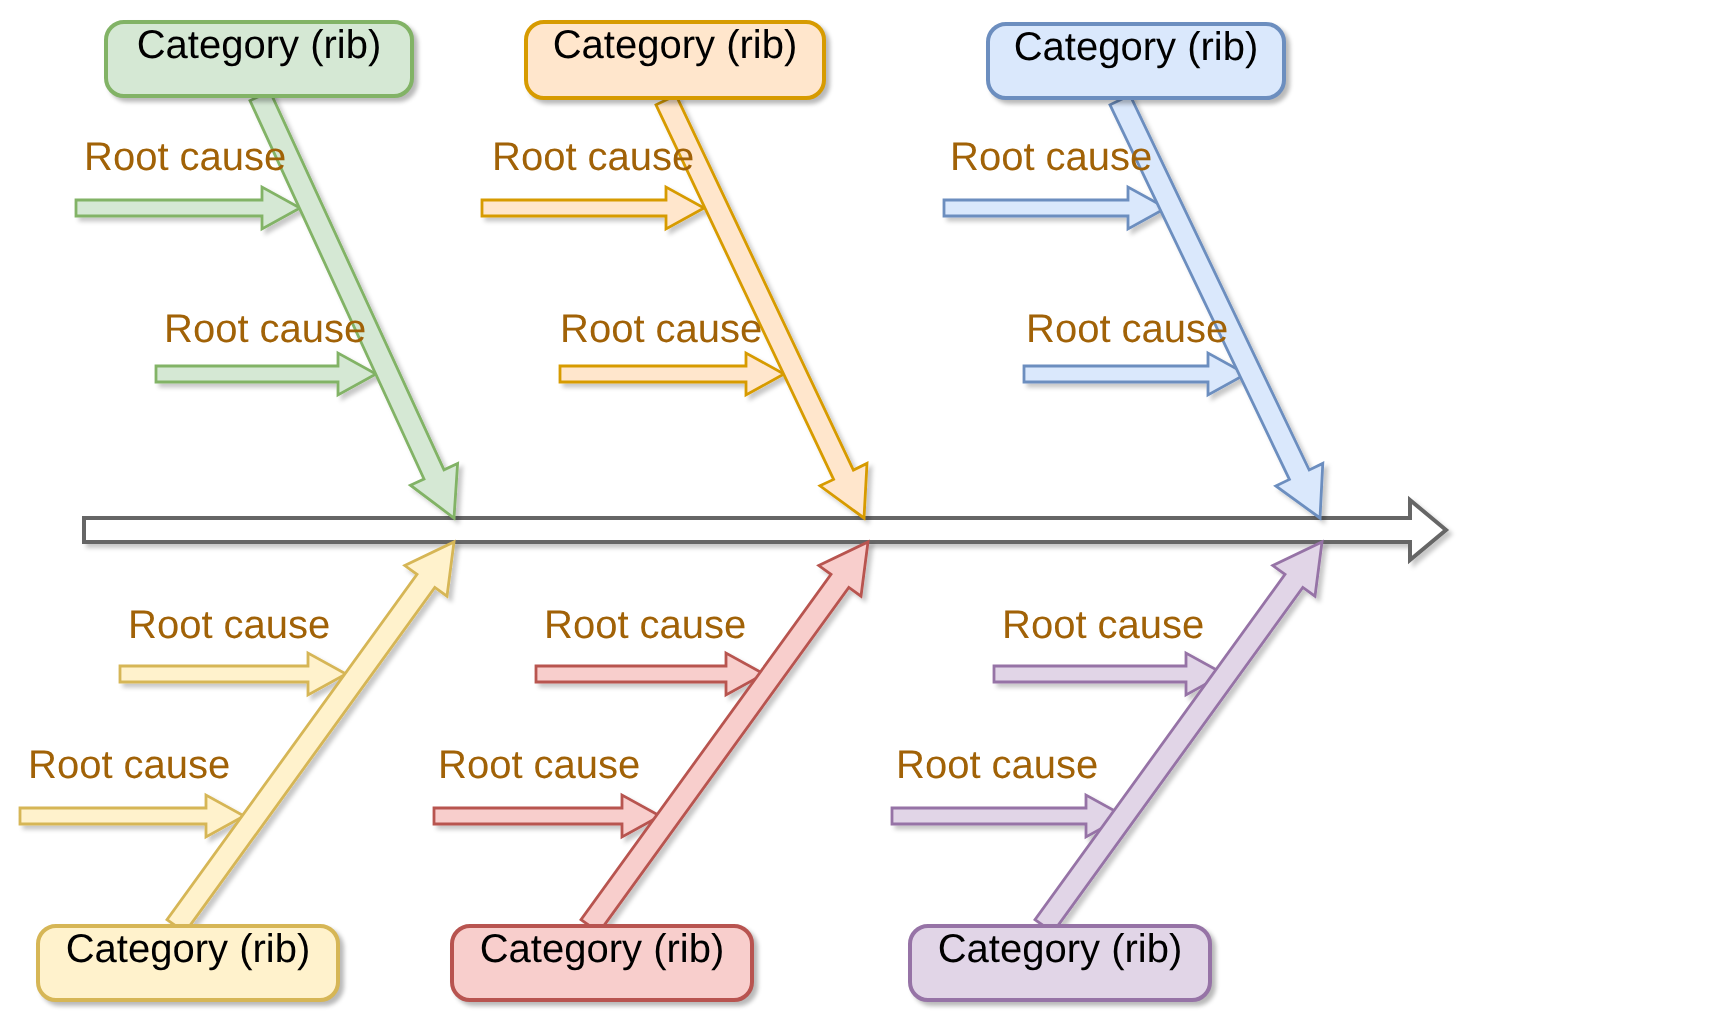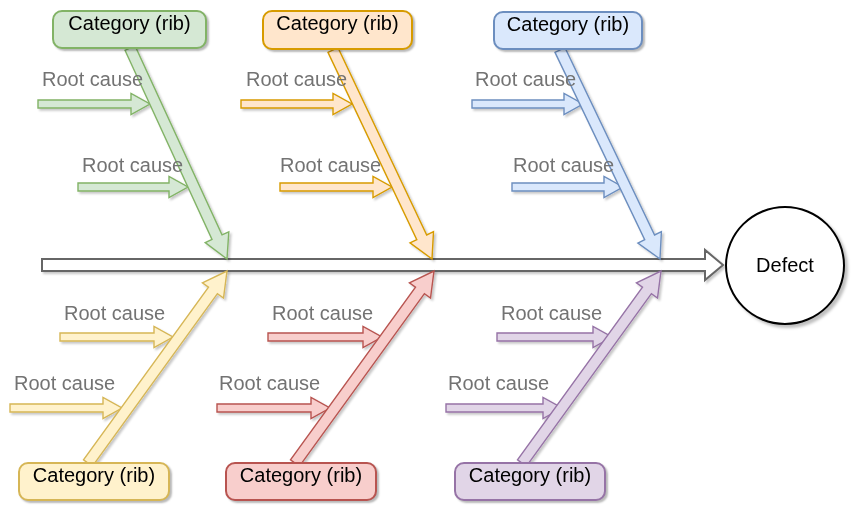--- a/index.html
+++ b/index.html
@@ -7,21 +7,21 @@
     position:relative;width:858px;height:517px;background:#ffffff;
     font-family:"Liberation Sans",sans-serif;overflow:hidden;
   }
   #arrow-layer{position:absolute;left:0;top:0;z-index:1;}
   .cat-box{
     position:absolute;z-index:2;display:flex;align-items:flex-start;justify-content:center;
     border-radius:10px;border:2px solid;box-sizing:border-box;
     font-size:20px;color:#000;box-shadow:2px 2px 2px rgba(0,0,0,0.28);
   }
   .rc-label{
-    position:absolute;z-index:2;font-size:20px;line-height:20px;color:#737373;white-space:nowrap;
+    position:absolute;z-index:2;font-size:20px;line-height:20px;color:#a16207;white-space:nowrap;
   }
   .effect-node{
     position:absolute;z-index:2;display:flex;align-items:center;justify-content:center;
     border-radius:50%;border:2.5px solid #000;background:#fff;box-sizing:border-box;
     font-size:20px;color:#000;box-shadow:3px 3px 3px rgba(0,0,0,0.25);
   }
 </style>
 </head>
 <body>
 
@@ -45,23 +45,20 @@
       <polygon points="60.0,341.0 154.0,341.0 154.0,347.5 173.0,337.0 154.0,326.5 154.0,333.0 60.0,333.0" fill="#fff2cc" stroke="#d6b656" stroke-width="1.4" stroke-linejoin="miter" filter="url(#ds)"></polygon>
       <polygon points="10.0,412.0 103.0,412.0 103.0,418.5 122.0,408.0 103.0,397.5 103.0,404.0 10.0,404.0" fill="#fff2cc" stroke="#d6b656" stroke-width="1.4" stroke-linejoin="miter" filter="url(#ds)"></polygon>
       <polygon points="92.5,466.2 217.4,293.7 223.5,298.1 227.0,271.0 202.4,282.8 208.5,287.2 83.5,459.8" fill="#fff2cc" stroke="#d6b656" stroke-width="1.4" stroke-linejoin="miter" filter="url(#ds)"></polygon>
       <polygon points="268.0,341.0 363.0,341.0 363.0,347.5 382.0,337.0 363.0,326.5 363.0,333.0 268.0,333.0" fill="#f8cecc" stroke="#b85450" stroke-width="1.4" stroke-linejoin="miter" filter="url(#ds)"></polygon>
       <polygon points="217.0,412.0 311.0,412.0 311.0,418.5 330.0,408.0 311.0,397.5 311.0,404.0 217.0,404.0" fill="#f8cecc" stroke="#b85450" stroke-width="1.4" stroke-linejoin="miter" filter="url(#ds)"></polygon>
       <polygon points="299.5,466.2 424.4,293.7 430.5,298.1 434.0,271.0 409.4,282.8 415.5,287.2 290.5,459.8" fill="#f8cecc" stroke="#b85450" stroke-width="1.4" stroke-linejoin="miter" filter="url(#ds)"></polygon>
       <polygon points="497.0,341.0 593.0,341.0 593.0,347.5 612.0,337.0 593.0,326.5 593.0,333.0 497.0,333.0" fill="#e1d5e7" stroke="#9673a6" stroke-width="1.4" stroke-linejoin="miter" filter="url(#ds)"></polygon>
       <polygon points="446.0,412.0 543.0,412.0 543.0,418.5 562.0,408.0 543.0,397.5 543.0,404.0 446.0,404.0" fill="#e1d5e7" stroke="#9673a6" stroke-width="1.4" stroke-linejoin="miter" filter="url(#ds)"></polygon>
       <polygon points="526.5,466.2 651.4,293.7 657.5,298.1 661.0,271.0 636.4,282.8 642.5,287.2 517.5,459.8" fill="#e1d5e7" stroke="#9673a6" stroke-width="1.4" stroke-linejoin="miter" filter="url(#ds)"></polygon>
     </svg>
-  <div class="effect-node" id="effect-node" style="left:725px;top:206px;width:120px;height:119px;">
-    <span>Defect</span>
-  </div>
 <div class="rc-label" style="left: 42px; top: 69px;">Root cause</div>
     <div class="rc-label" style="left: 82px; top: 155px;">Root cause</div>
     <div class="cat-box" style="left: 52px; top: 10px; width: 155px; height: 39px; background: rgb(213, 232, 212); border-color: rgb(130, 179, 102);">
       <span>Category (rib)</span>
     </div>
     <div class="rc-label" style="left: 246px; top: 69px;">Root cause</div>
     <div class="rc-label" style="left: 280px; top: 155px;">Root cause</div>
     <div class="cat-box" style="left: 262px; top: 10px; width: 151px; height: 40px; background: rgb(255, 230, 204); border-color: rgb(215, 155, 0);">
       <span>Category (rib)</span>
     </div>

